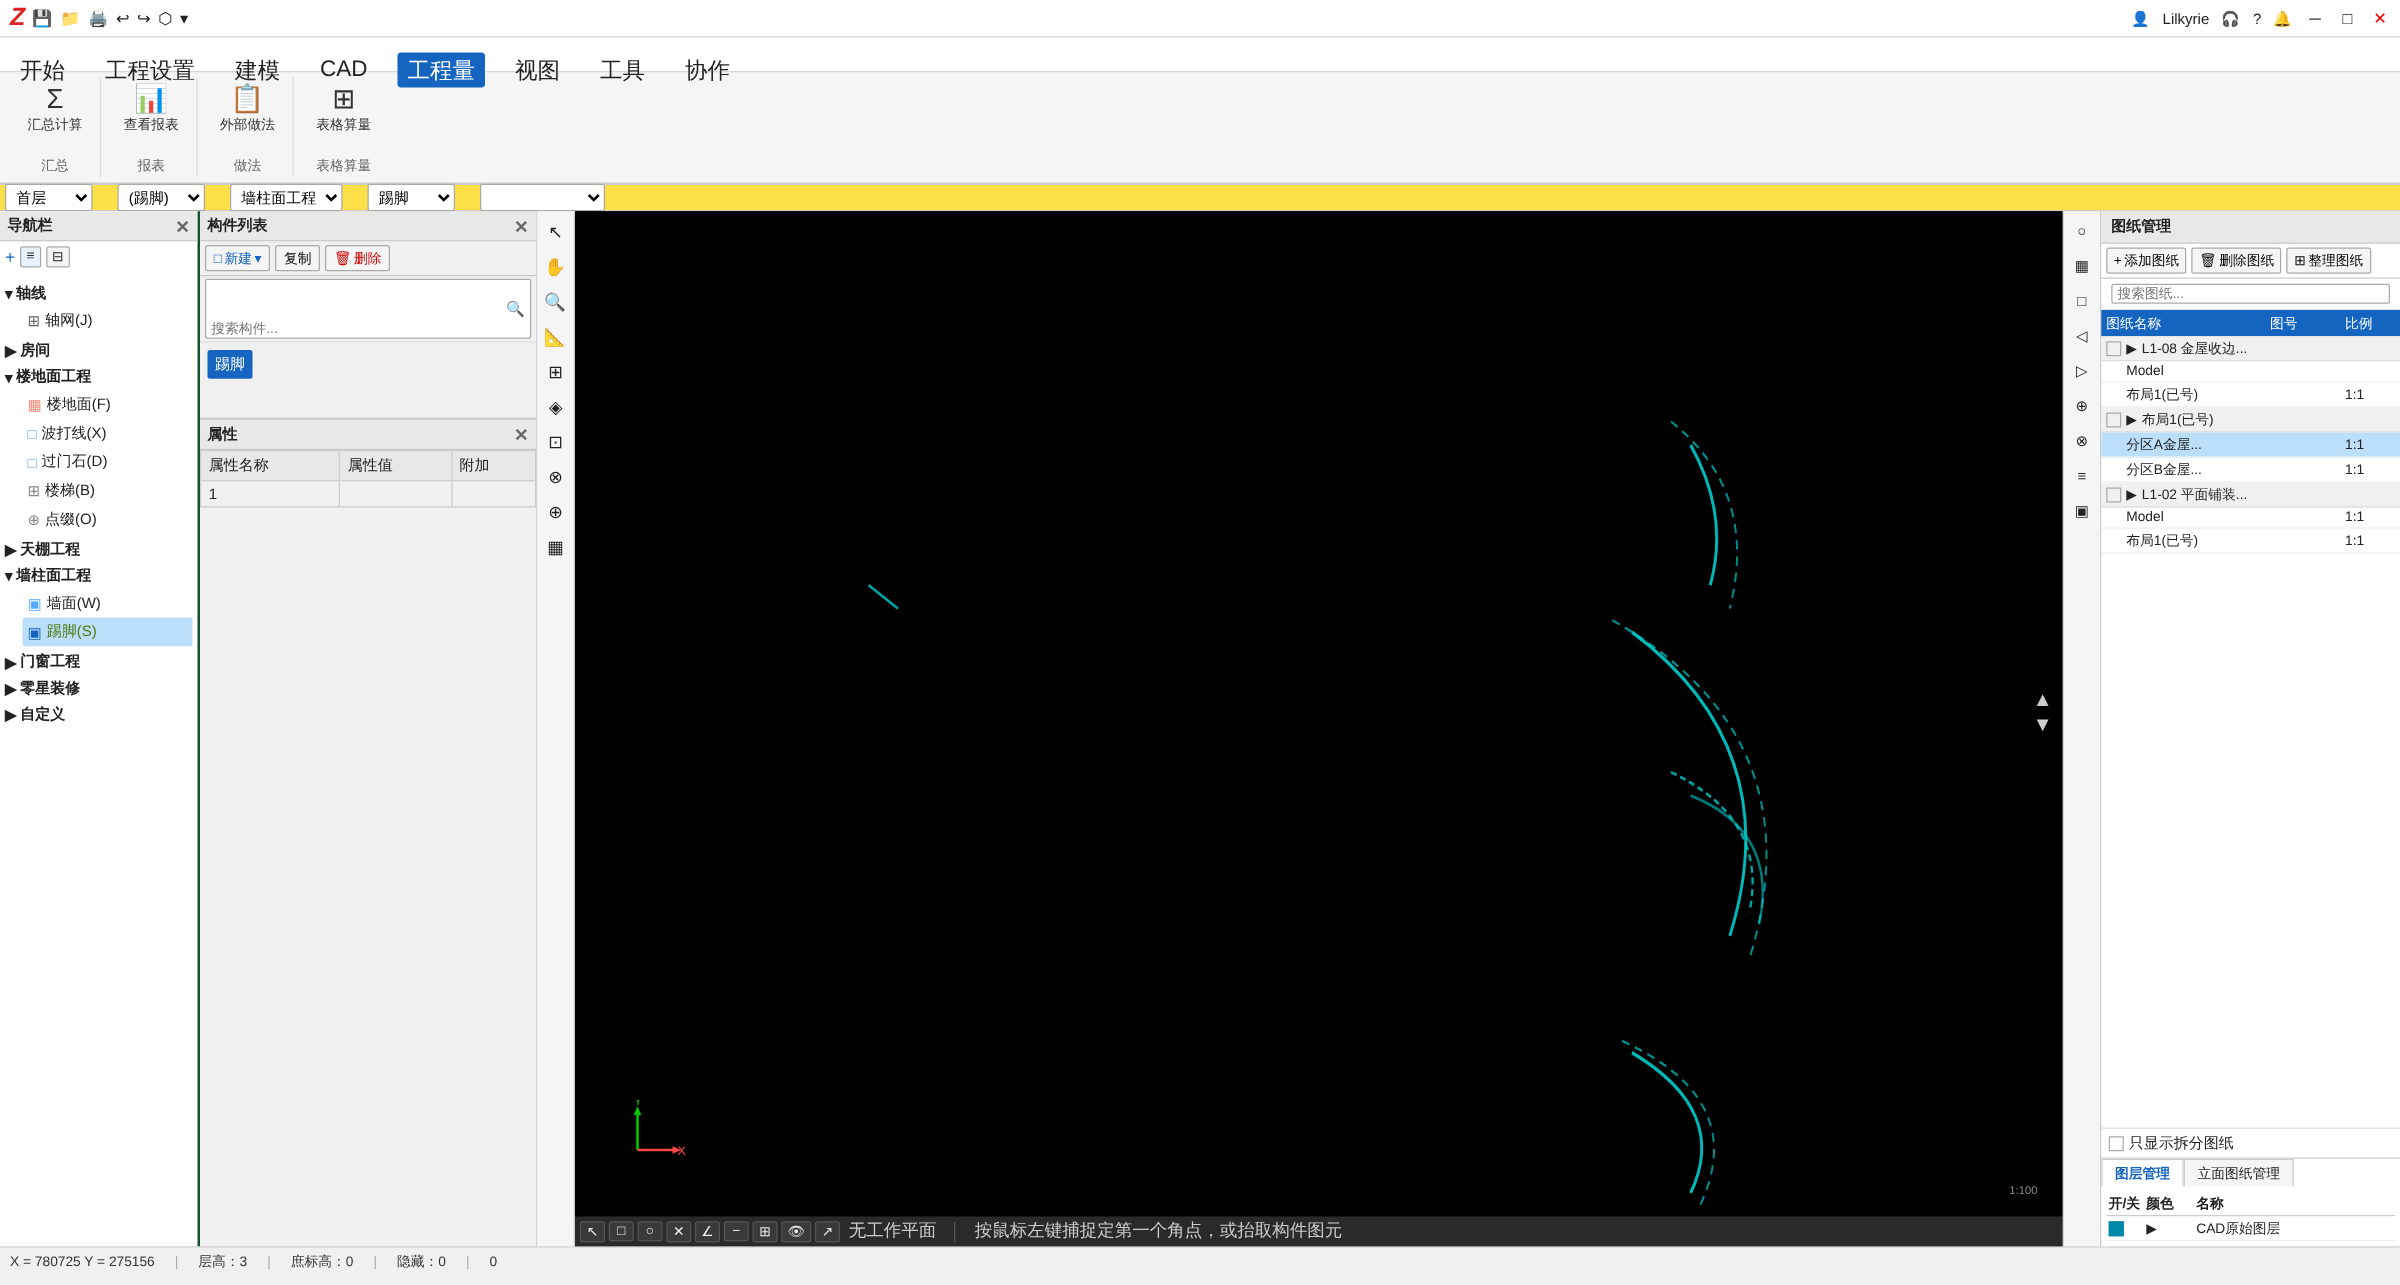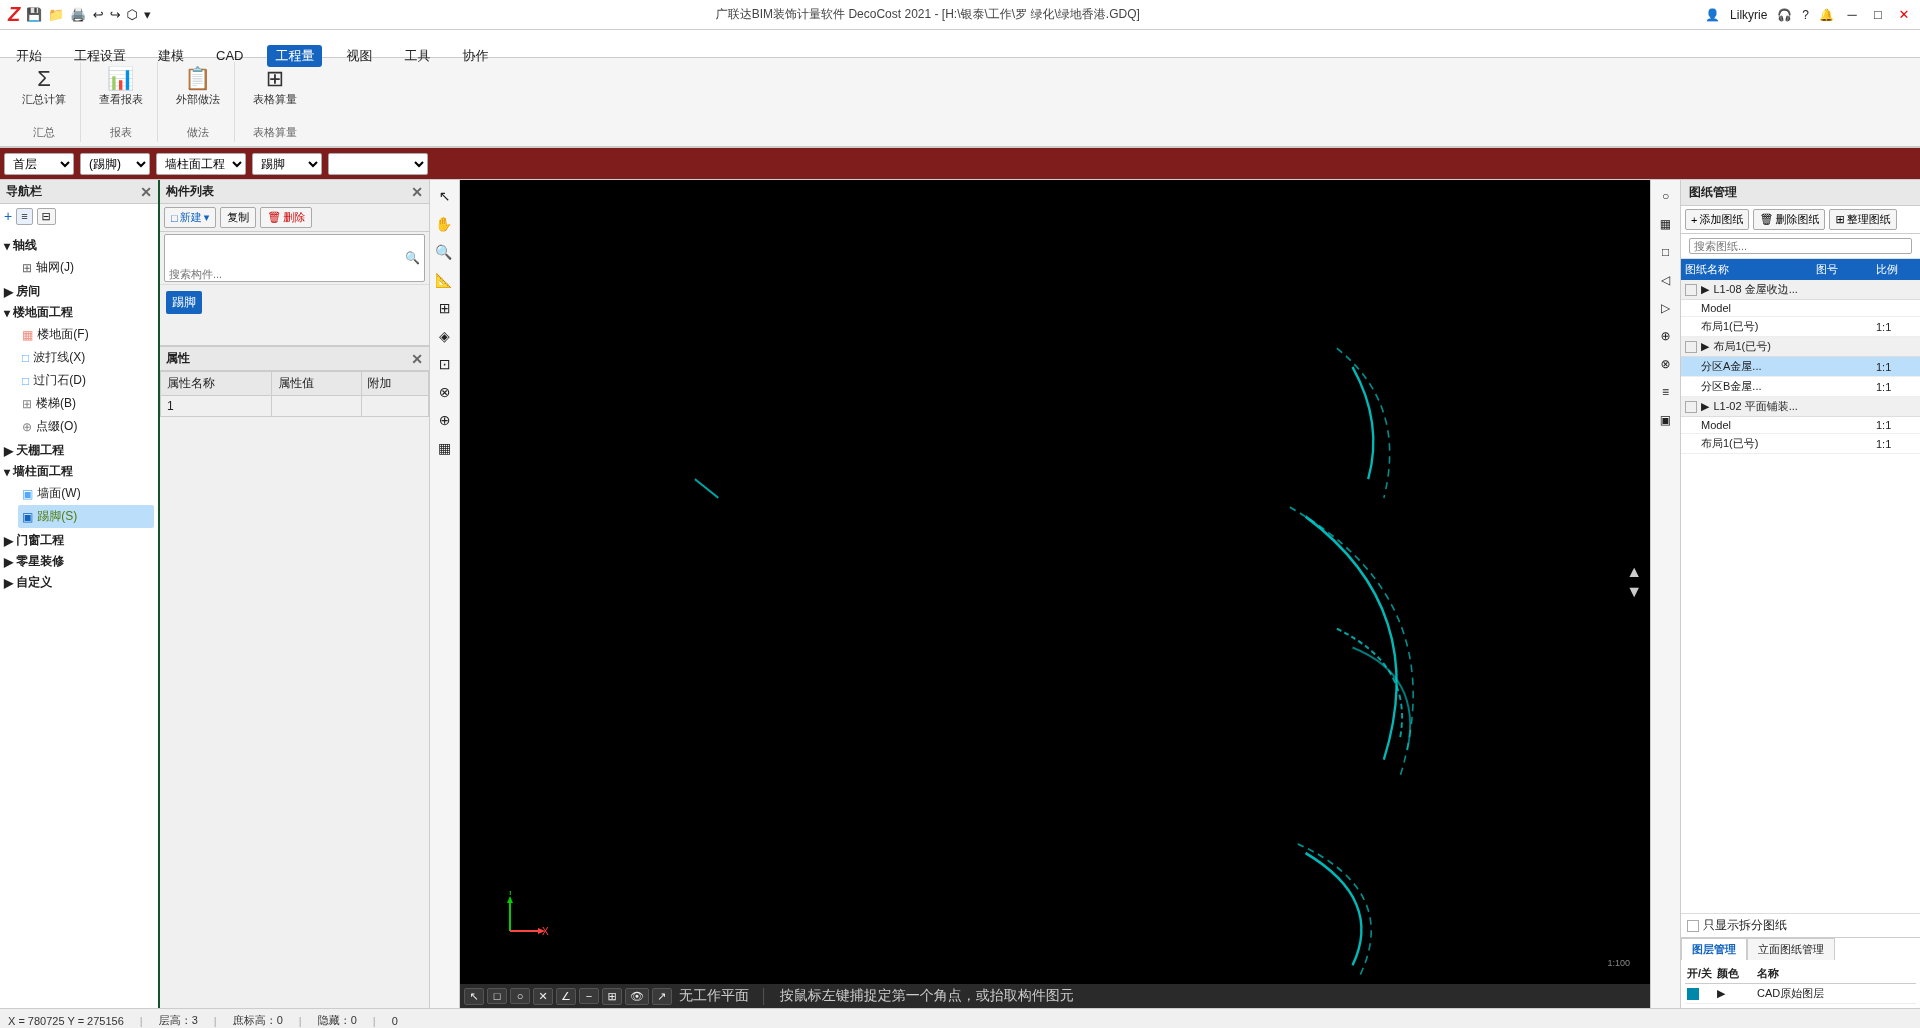--- a/index.html
+++ b/index.html
@@ -16,21 +16,21 @@
     #titlebar .right { display: flex; align-items: center; gap: 10px; font-size: 12px; }
     .title-btn { width: 16px; height: 16px; display: inline-flex; align-items: center; justify-content: center; cursor: pointer; font-size: 13px; }
     .logo-z { color: #e02020; font-weight: bold; font-size: 20px; font-style: italic; }
 
     
     #menubar {
       display: flex; align-items: center; height: 28px;
       background: #fff; border-bottom: 1px solid #ccc;
       padding: 0 8px; gap: 16px;
     }
-    .menu-item { padding: 2px 8px; cursor: pointer; font-size: 13px; border-radius: 2px; margin-top: 24px; }
+    .menu-item { padding: 2px 8px; cursor: pointer; font-size: 18px; border-radius: 2px; margin-top: 24px; }
     .menu-item.active { background: #1565c0; color: #fff; border-radius: 3px; }
 
     
     #ribbon {
       display: flex; align-items: stretch; height: 90px;
       background: #f5f5f5; border-bottom: 2px solid #ccc; padding: 4px 8px; gap: 4px;
     }
     .ribbon-group {
       display: flex; flex-direction: column; align-items: center; padding: 2px 8px;
       border-right: 1px solid #ddd; gap: 2px;
@@ -40,22 +40,22 @@
     .ribbon-btn {
       display: flex; flex-direction: column; align-items: center; justify-content: center;
       padding: 4px 6px; cursor: pointer; border-radius: 3px; min-width: 48px; gap: 2px;
       font-size: 11px; color: #333;
     }
     .ribbon-btn .icon { font-size: 22px; line-height: 1; }
     .ribbon-group-label { font-size: 11px; color: #666; margin-top: auto; }
 
     
     #filterbar {
-      display: flex; align-items: center; height: 32px;
-      background: #7f1d1d; border-bottom: 1px solid #ccc; padding: 0 4px; gap: 6px;
+      display: flex; align-items: center; height: 21px;
+      background: #fde047; border-bottom: 1px solid #ccc; padding: 0 4px; gap: 20px;
     }
     .filter-select {
       height: 22px; border: 1px solid #aaa; border-radius: 2px; padding: 0 4px;
       font-size: 12px; background: #fff; cursor: pointer; min-width: 70px;
     }
 
     
     #main { display: flex; height: calc(1028px - 30px - 28px - 90px - 28px - 24px); }
 
     
@@ -171,21 +171,20 @@
   <div class="left">
     <span class="logo-z">Z</span>
     <span style="font-size:13px; cursor:pointer;">💾</span>
     <span style="font-size:13px; cursor:pointer;">📁</span>
     <span style="font-size:13px; cursor:pointer;">🖨️</span>
     <span style="font-size:13px; cursor:pointer;">↩</span>
     <span style="font-size:13px; cursor:pointer;">↪</span>
     <span style="font-size:13px; cursor:pointer;">⬡</span>
     <span style="font-size:13px; cursor:pointer;">▾</span>
   </div>
-  <div class="center">广联达BIM装饰计量软件 DecoCost 2021 - [H:\银泰\工作\罗 绿化\绿地香港.GDQ]</div>
   <div class="right">
     <span>👤</span>
     <span>Lilkyrie</span>
     <span style="cursor:pointer;">🎧</span>
     <span style="cursor:pointer;">?</span>
     <span style="cursor:pointer;">🔔</span>
     <span class="title-btn" style="cursor:pointer;">─</span>
     <span class="title-btn" style="cursor:pointer;">□</span>
     <span class="title-btn" style="cursor:pointer; color:#e00;">✕</span>
   </div>

